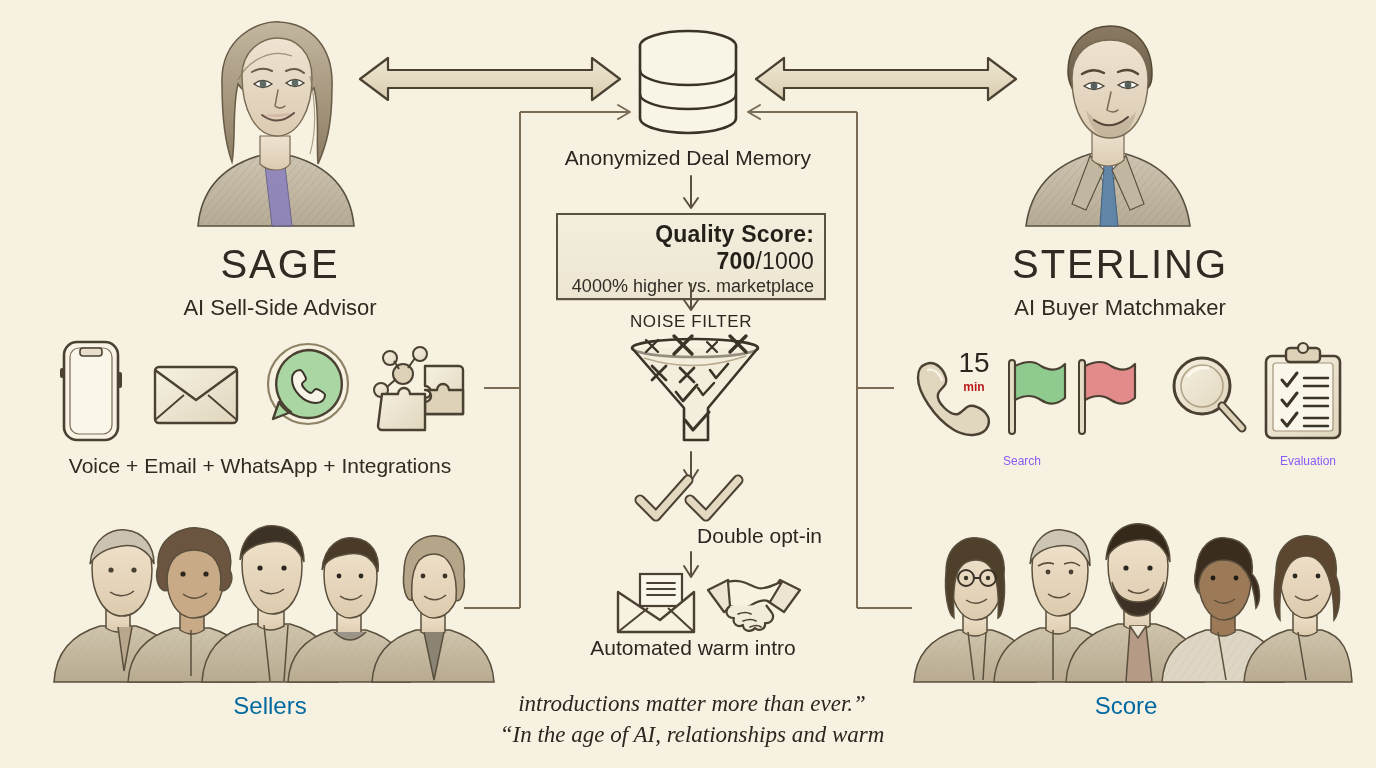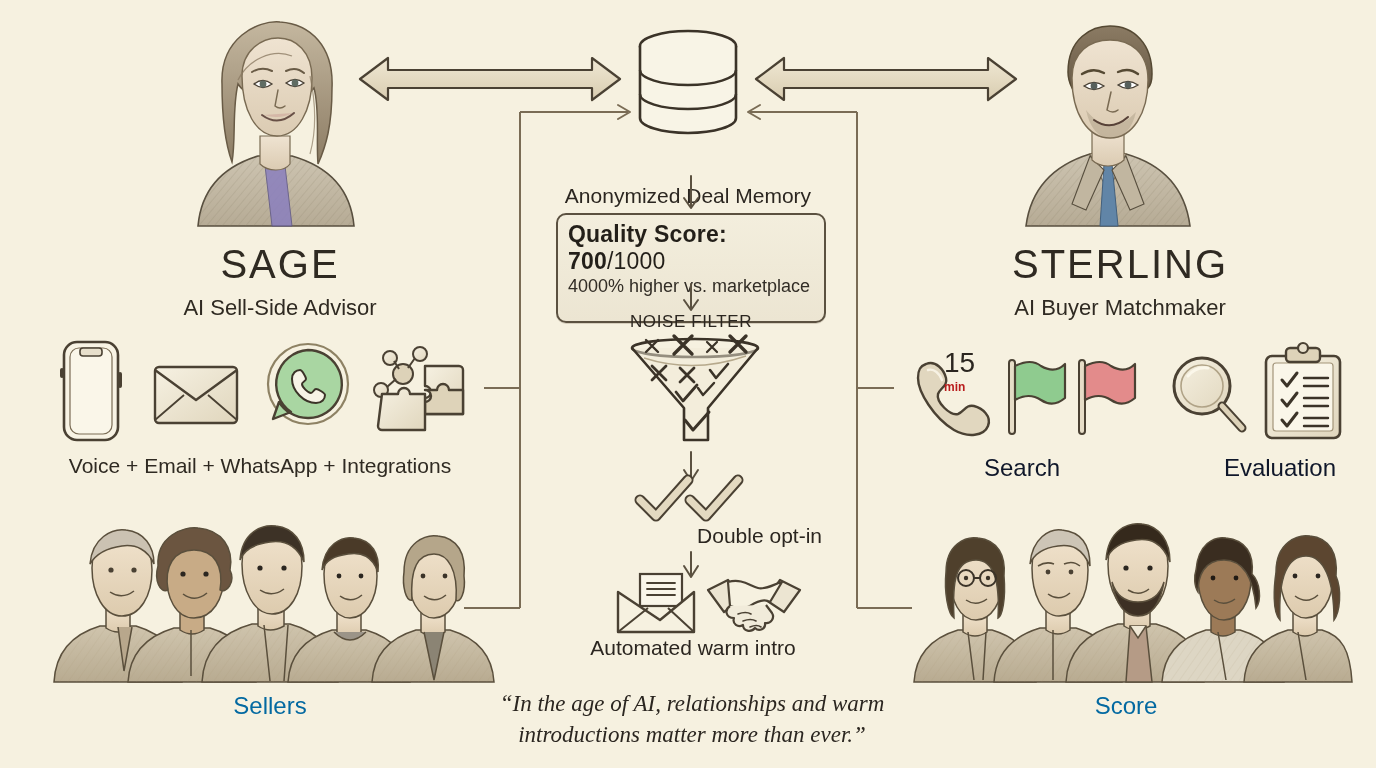--- a/index.html
+++ b/index.html
@@ -33,22 +33,22 @@
     color: #2f2a22;
     font-weight: 400;
     white-space: nowrap;
   }
   .channel-caption {
     font-size: 21px;
     color: #2f2a22;
     white-space: nowrap;
   }
   .icon-caption {
-    font-size: 24px;
-    color: #0f172a;
+    font-size: 12px;
+    color: #8b5cf6;
     white-space: nowrap;
   }
   .group-caption {
     font-size: 24px;
     color: #0369a1;
     white-space: nowrap;
   }
   .flow-label {
     font-size: 21px;
     color: #2b2620;
@@ -64,24 +64,24 @@
     font-size: 23px;
     line-height: 31px;
     color: #2b2620;
     text-align: center;
   }
 
   
   .score-box {
     box-sizing: border-box;
     border: 2px solid #5b5140;
-    border-radius: 10px;
+    border-radius: 0;
     background: linear-gradient(180deg,#f3eedd 0%, #ece5d2 100%);
-    padding: 6px 10px 24px 10px;
-    text-align: left;
+    padding: 6px 10px 1px 10px;
+    text-align: right;
     box-shadow: 0 1px 0 rgba(120,105,80,.25);
   }
   .score-line1 { font-size: 23px; color: #231f19; letter-spacing: .2px; }
   .score-line1 b { font-weight: bold; }
   .score-line1 .rest { font-weight: 400; }
   .score-line2 { font-size: 18px; color: #322d26; margin-top: 1px; }
 
   
   .portrait { filter: saturate(.85); }
 
@@ -332,21 +332,21 @@
   <div class="abs ctr-text" style="left:930px; top:242px; width:380px;">
     <div class="agent-name">STERLING</div>
     <div class="agent-role" style="margin-top:8px;">AI Buyer Matchmaker</div>
   </div>
 
   <svg class="abs" style="left:912px; top:358px;" width="76" height="74">
     <path d="M14,6 c10,-4 18,6 20,14 c2,8 -6,10 -8,16 c-2,8 12,22 20,20 c6,-2 8,-10 16,-8
              c8,2 18,10 14,20 c-4,10 -20,12 -34,4 C22,60 6,34 6,20 C6,12 8,8 14,6 Z" fill="#e1d7bf" stroke="#4a4133" stroke-width="2.4" stroke-linejoin="round"></path>
     <path d="M16,12 c6,-2 12,4 14,10" fill="none" stroke="#f7f2e4" stroke-width="2.4" stroke-linecap="round"></path>
   </svg>
-  <div class="abs" style="left:944px; top:348px; text-align:left; width:60px;">
+  <div class="abs" style="left:944px; top:348px; text-align:center; width:60px;">
     <div style="font-size:28px; color:#2b2620; line-height:30px;">15</div>
     <div style="font-size:12px; color:#b91c1c; line-height:18px;font-weight:bold;">min</div>
   </div>
 
   <svg class="abs" style="left:1006px; top:358px;" width="64" height="78">
     <rect x="3" y="2" width="6" height="74" rx="3" fill="#e6ddc7" stroke="#4a4133" stroke-width="2"></rect>
     <path d="M9,8 q16,-8 26,0 q14,8 24,-2 v34 q-12,10 -24,2 q-12,-8 -26,0 Z" fill="#8fcb8f" stroke="#4a4133" stroke-width="2.2" stroke-linejoin="round"></path>
   </svg>
 
   <svg class="abs" style="left:1076px; top:358px;" width="64" height="78">
@@ -452,21 +452,21 @@
     <div class="group-caption">Score</div>
   </div>
 
   <svg class="abs" style="left:634px; top:28px;" width="108" height="112">
     <ellipse cx="54" cy="18" rx="48" ry="15" fill="#f8f4e6" stroke="#3b3328" stroke-width="2.6"></ellipse>
     <path d="M6,18 v72 a48,15 0 0 0 96,0 v-72" fill="#f8f4e6" stroke="#3b3328" stroke-width="2.6"></path>
     <path d="M6,42 a48,15 0 0 0 96,0" fill="none" stroke="#3b3328" stroke-width="2.4"></path>
     <path d="M6,66 a48,15 0 0 0 96,0" fill="none" stroke="#3b3328" stroke-width="2.4"></path>
   </svg>
 
-  <div class="abs ctr-text" style="left:508px; top:146px; width:360px;margin-top:38px;">
+  <div class="abs ctr-text" style="left:508px; top:146px; width:360px;">
     <div class="flow-label">Anonymized Deal Memory</div>
   </div>
 
   <svg class="abs" style="left:682px; top:176px;" width="18" height="34">
     <path d="M9,0 L9,30 M2,22 L9,32 L16,22" fill="none" stroke="#5b5140" stroke-width="2" stroke-linecap="round" stroke-linejoin="round"></path>
   </svg>
 
   <div class="abs score-box" style="left:556px; top:213px; width:270px;">
     <div class="score-line1">
       <b>Quality Score: </b><b>700</b><span class="rest">/1000</span>
@@ -542,17 +542,17 @@
     <g stroke="#4a4133" stroke-width="1.6" fill="none" stroke-linecap="round">
       <path d="M34,42 q8,-3 13,0 M39,49 q8,-3 13,0 M46,55 q7,-3 11,0"></path>
     </g>
   </svg>
 
   <div class="abs ctr-text" style="left:538px; top:636px; width:310px;">
     <div class="flow-label">Automated warm intro</div>
   </div>
 
   <div class="abs quote" style="left:462px; top:688px; width:460px;">
+    <div>introductions matter more than ever.”</div>
     <div>“In the age of AI, relationships and warm</div>
-    <div>introductions matter more than ever.”</div>
   </div>
 
 </div>
 
 </body></html>

